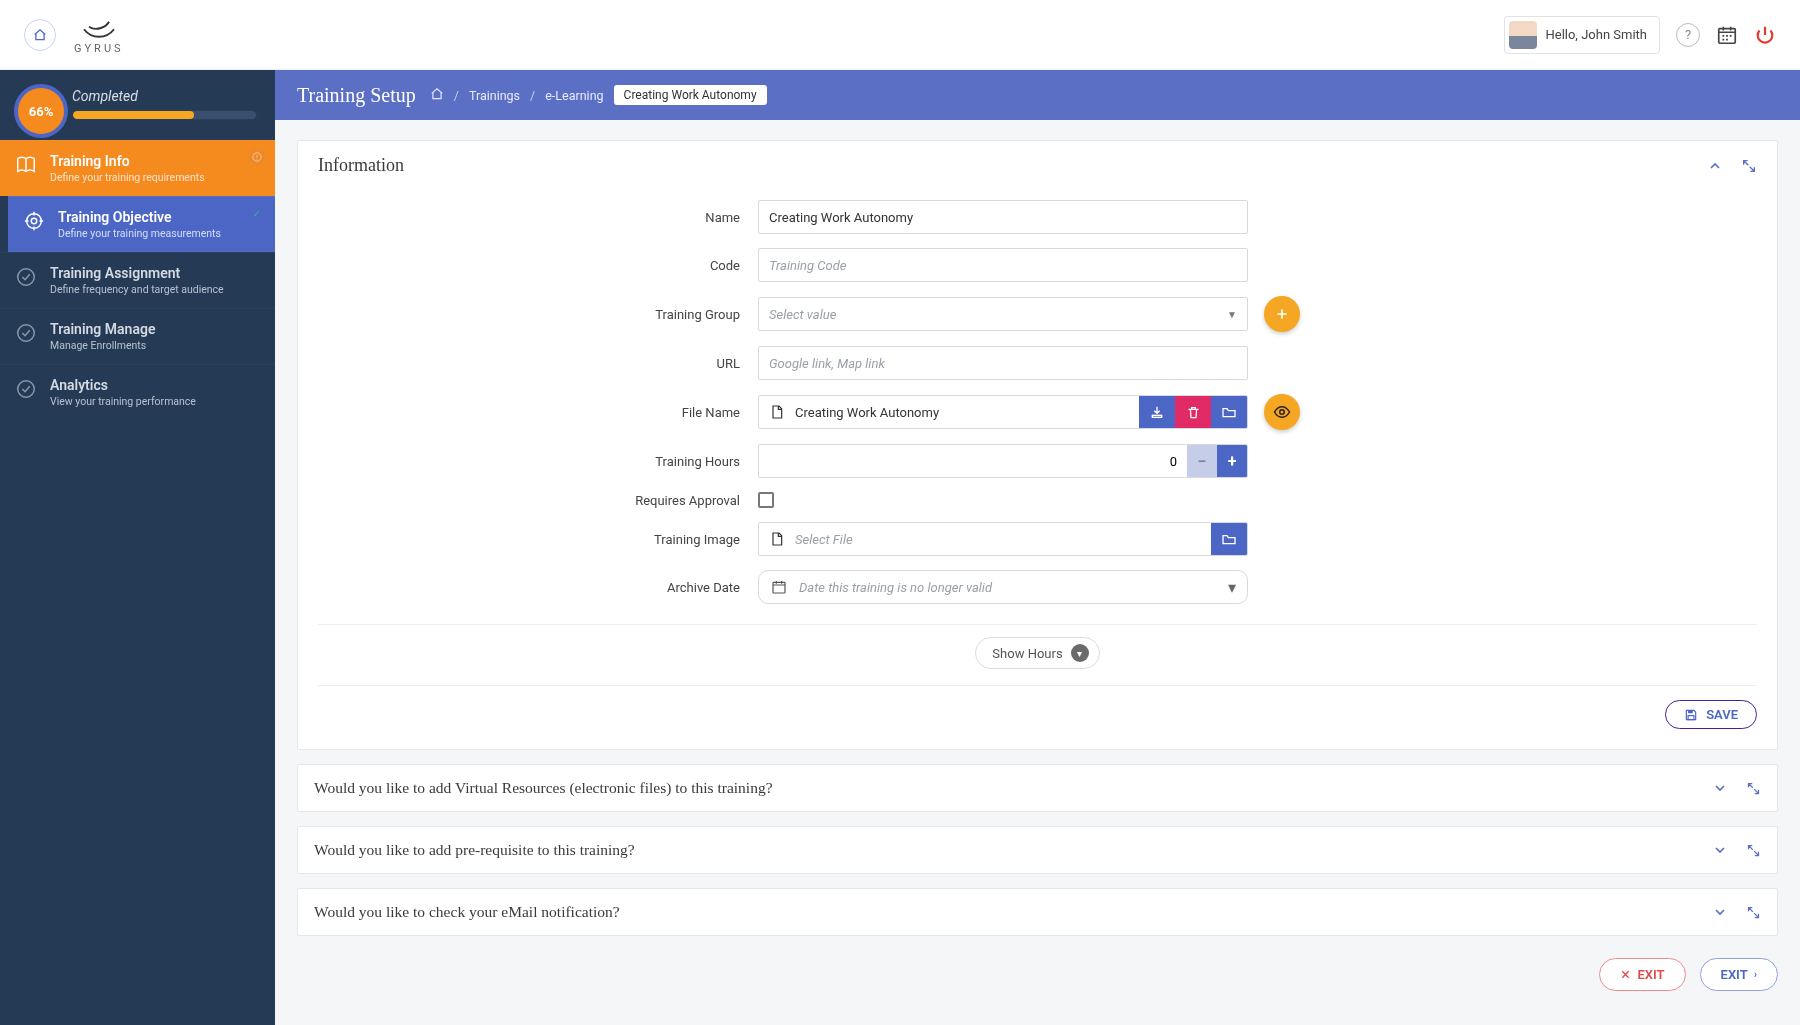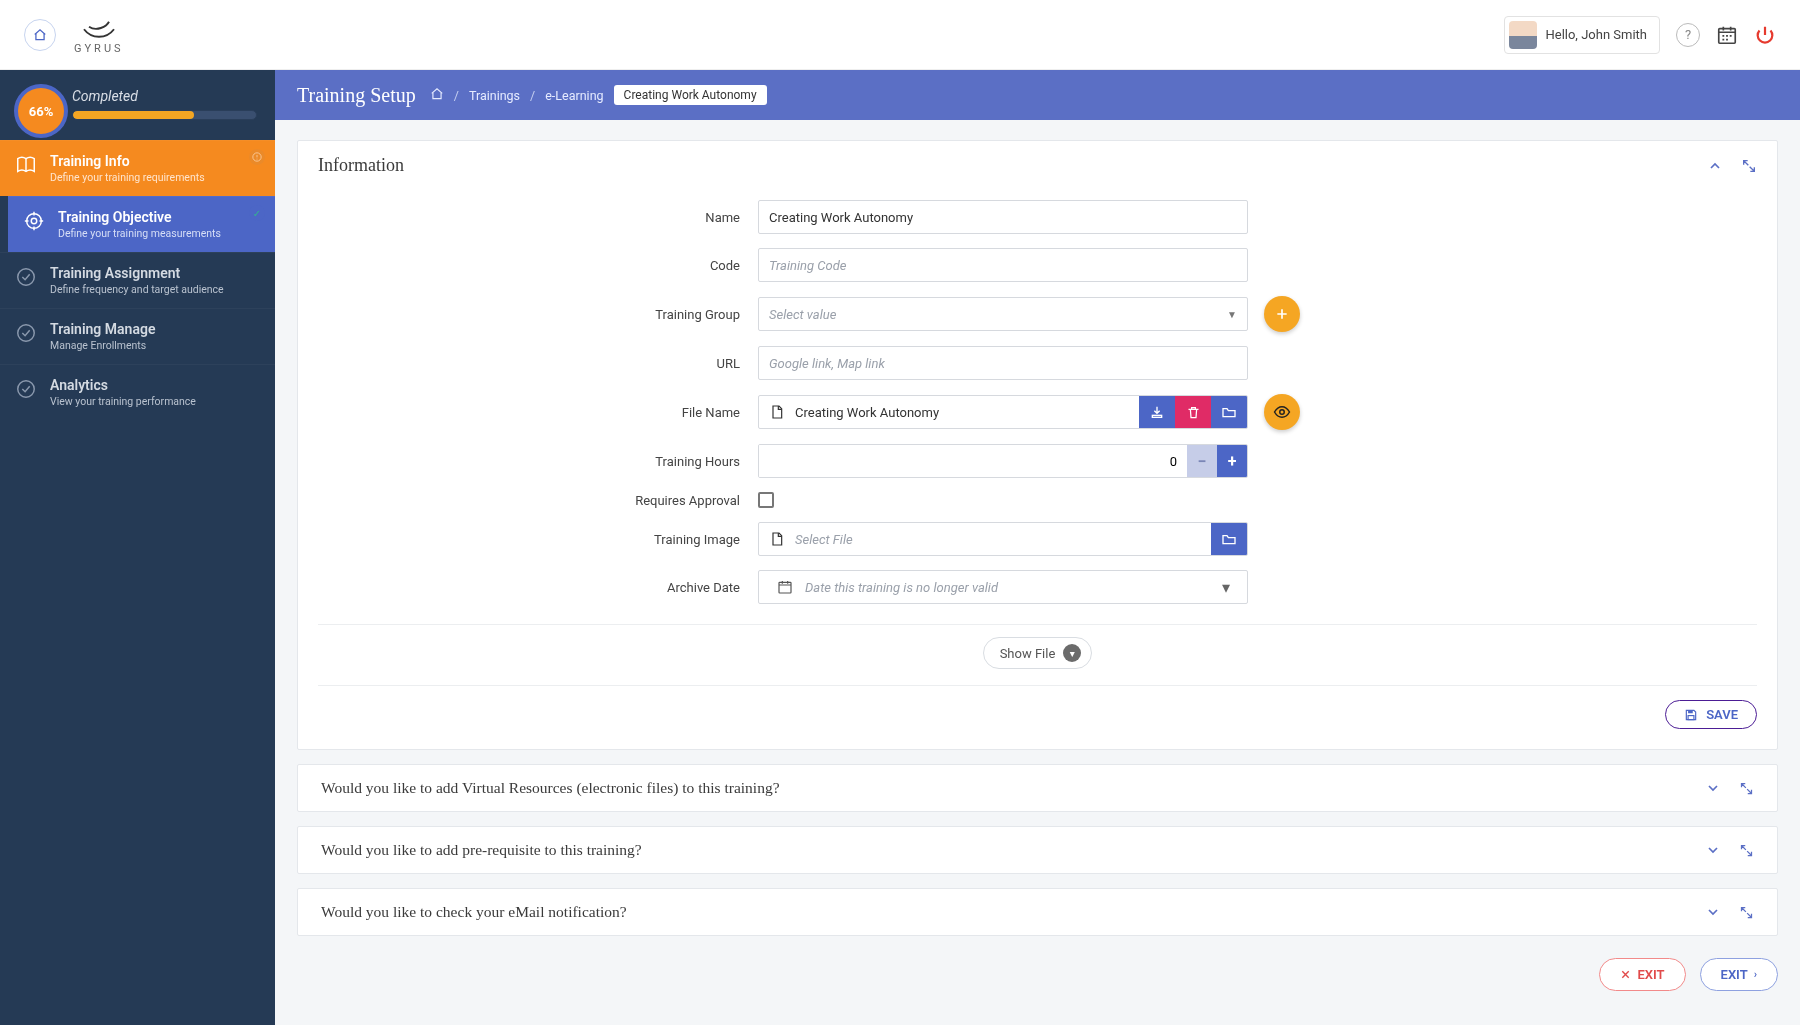--- a/index.html
+++ b/index.html
@@ -85,34 +85,34 @@
 .act.red { background: #e02b66; }
 
 .spinner { display: flex; align-items: center; border: 1px solid #d6d9de; border-radius: 2px; height: 34px; overflow: hidden; }
 .spinner input { border: none; flex: 1; text-align: right; padding: 0 10px; font-size: 13px; outline: none; height: 100%; }
 .spin-btn { width: 30px; height: 100%; display: flex; align-items: center; justify-content: center; font-weight: 700; cursor: pointer; color: #fff; }
 .spin-btn.dis { background: #c6cde8; color: #7a86b6; }
 .spin-btn.plus { background: #4c66c6; }
 
 .checkbox { width: 16px; height: 16px; border: 2px solid #777; border-radius: 2px; cursor: pointer; }
 
-.date-like { display: flex; align-items: center; border: 1px solid #d6d9de; border-radius: 2px; height: 34px; padding: 6px; overflow: hidden; }
+.date-like { display: flex; align-items: center; border: 1px solid #d6d9de; border-radius: 10px; height: 34px; padding: 0; overflow: hidden; }
 .date-like .cal-ic { width: 40px; display: flex; align-items: center; justify-content: center; color: #666; }
 .date-like .date-ph { flex: 1; color: #9aa0aa; font-style: italic; font-size: 13px; }
 .date-like .dd { width: 30px; display: flex; align-items: center; justify-content: center; color: #666; cursor: pointer; }
 
 .show-more-wrap { display: flex; justify-content: center; border-top: 1px solid #eceef0; padding-top: 12px; margin-top: 20px; }
 .show-more { border: 1px solid #d9dde2; border-radius: 18px; padding: 6px 10px 6px 16px; display: flex; align-items: center; gap: 8px; font-size: 13px; color: #555; cursor: pointer; background: #fff; }
 .show-more .sm-ic { width: 18px; height: 18px; background: #6b6b6b; border-radius: 50%; color: #fff; display: flex; align-items: center; justify-content: center; font-size: 10px; }
 
 .save-row { display: flex; justify-content: flex-end; border-top: 1px solid #eceef0; margin-top: 16px; padding-top: 14px; }
 .save-btn { border: 1px solid #4c1d95; color: #4c66c6; border-radius: 18px; padding: 6px 18px; display: flex; align-items: center; gap: 8px; font-size: 13px; font-weight: 600; cursor: pointer; background: #fff; }
 
 
-.collapsed { display: flex; align-items: center; padding: 14px 23px; }
+.collapsed { display: flex; align-items: center; padding: 14px 16px; }
 .collapsed h4 { font-family: Georgia, serif; font-weight: 400; font-size: 15.5px; color: #3a3a3a; }
 
 
 .footer { display: flex; justify-content: flex-end; gap: 14px; padding: 8px 0 4px; align-items: center; }
 .pill-btn { border-radius: 20px; padding: 8px 20px; font-size: 13px; font-weight: 600; display: flex; align-items: center; gap: 6px; cursor: pointer; background: #fff; }
 .pill-btn.exit { border: 1px solid #f28a8a; color: #e14a4a; }
 .pill-btn.next { border: 1px solid #8ea1e0; color: #4c66c6; }
 .chev { font-size: 11px; }
 </style>
 </head>
@@ -391,21 +391,21 @@
                     </svg>
                 </div>
                 <div class="date-ph">Date this training is no longer valid</div>
                 <div class="dd">▾</div>
               </div>
             </div>
           </div>
 
           <div class="show-more-wrap">
             <div class="show-more">
-              <span>Show File</span>
+              <span>Show Hours</span>
               <span class="sm-ic">▾</span>
             </div>
           </div>
 
           <div class="save-row">
             <div class="save-btn">
               <svg width="14" height="14" viewBox="0 0 24 24" fill="#4c66c6">
                   <path d="M4 4h13l3 3v13H4z" fill="none" stroke="#4c66c6" stroke-width="2"></path>
                   <rect x="7" y="4" width="8" height="5" fill="#4c66c6"></rect>
                   <rect x="7" y="13" width="10" height="7" fill="none" stroke="#4c66c6" stroke-width="2"></rect>

